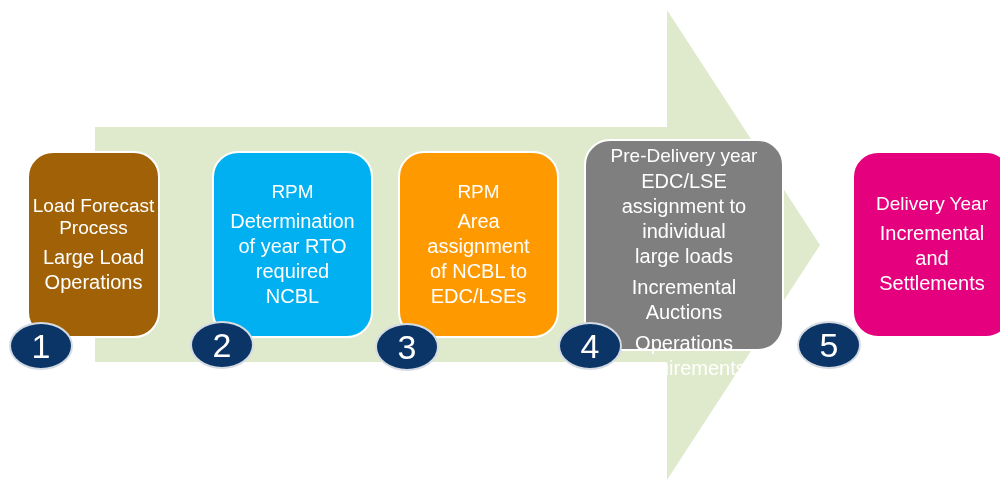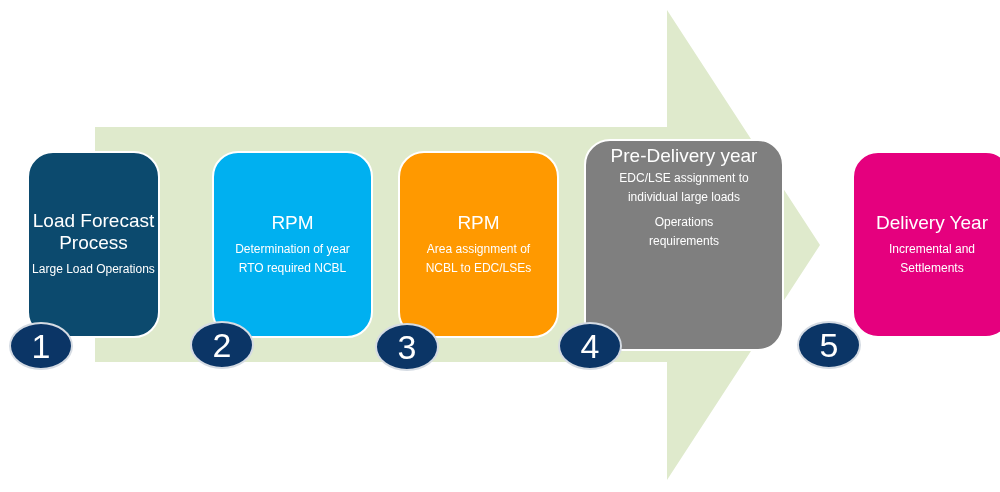--- a/index.html
+++ b/index.html
@@ -3,51 +3,52 @@
 <meta charset="utf-8">
 <style>
   html, body { margin: 0; padding: 0; background: #ffffff; }
   body { width: 1000px; height: 492px; position: relative; overflow: hidden;
          font-family: "Liberation Sans", sans-serif; }
   #arrow { position: absolute; left: 0; top: 0; }
   .box { position: absolute; border-radius: 26px; border: 2px solid #ffffff;
          box-sizing: border-box; color: #ffffff; text-align: center;
          display: flex; flex-direction: column; justify-content: center; align-items: center; }
   .box .title { font-size: 19px; line-height: 22px; }
-  .box .sub { font-size: 12px; line-height: 19px; margin-top: 6px; }
+  .box .sub { font-size: 20px; line-height: 25px; margin-top: 6px; }
   .box .sub + .sub { margin-top: 6px; }
   .badge { position: absolute; width: 64px; height: 48px; border-radius: 50%;
            background: #0b3566; border: 2px solid #d5dbe3; box-sizing: border-box;
            color: #ffffff; font-size: 34px; line-height: 44px; text-align: center; }
 </style>
 </head>
 <body>
 
 <svg id="arrow" width="1000" height="492">
   <polygon points="95,127 667,127 667,10 820,245 667,480 667,362 95,362" fill="#dfeacc"></polygon>
 </svg>
 
-<div class="box" style="left:27px;top:151px;width:133px;height:187px;background:#0c4a6e;">
+<div class="box" style="left:27px;top:151px;width:133px;height:187px;background:#a16207;">
   <div class="title">Load Forecast Process</div>
   <div class="sub">Large Load Operations</div>
 </div>
 
 <div class="box" style="left:212px;top:151px;width:161px;height:187px;background:#00b0f0;">
   <div class="title">RPM</div>
   <div class="sub" style="width:130px;">Determination of year RTO required NCBL</div>
 </div>
 
 <div class="box" style="left:398px;top:151px;width:161px;height:187px;background:#ff9900;">
   <div class="title">RPM</div>
   <div class="sub" style="width:120px;text-align:center;">Area assignment of NCBL to EDC/LSEs</div>
 </div>
 
 <div class="box" style="left:584px;top:139px;width:200px;height:212px;background:#7f7f7f;justify-content:flex-start;padding-top:4px;">
   <div class="title">Pre-Delivery year</div>
   <div class="sub" style="width:130px;margin-top:2px;">EDC/LSE assignment to individual large loads</div>
+  <div class="sub" style="width:110px;">Incremental Auctions</div>
   <div class="sub" style="width:110px;">Operations requirements</div>
 </div>
 
 <div class="box" style="left:852px;top:151px;width:160px;height:187px;background:#e5007e;">
   <div class="title">Delivery Year</div>
   <div class="sub" style="width:130px;">Incremental and Settlements</div>
 </div>
 
 <div class="badge" style="left:9px;top:322px;">1</div>
 <div class="badge" style="left:190px;top:321px;">2</div>

